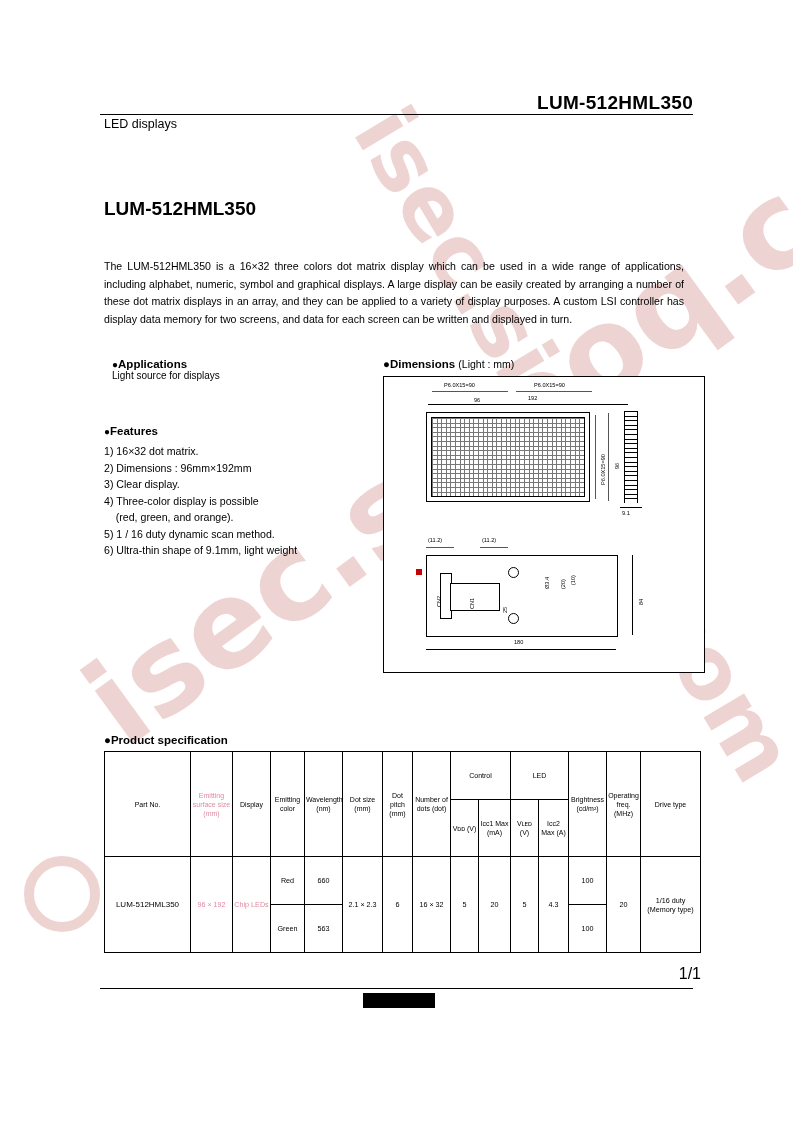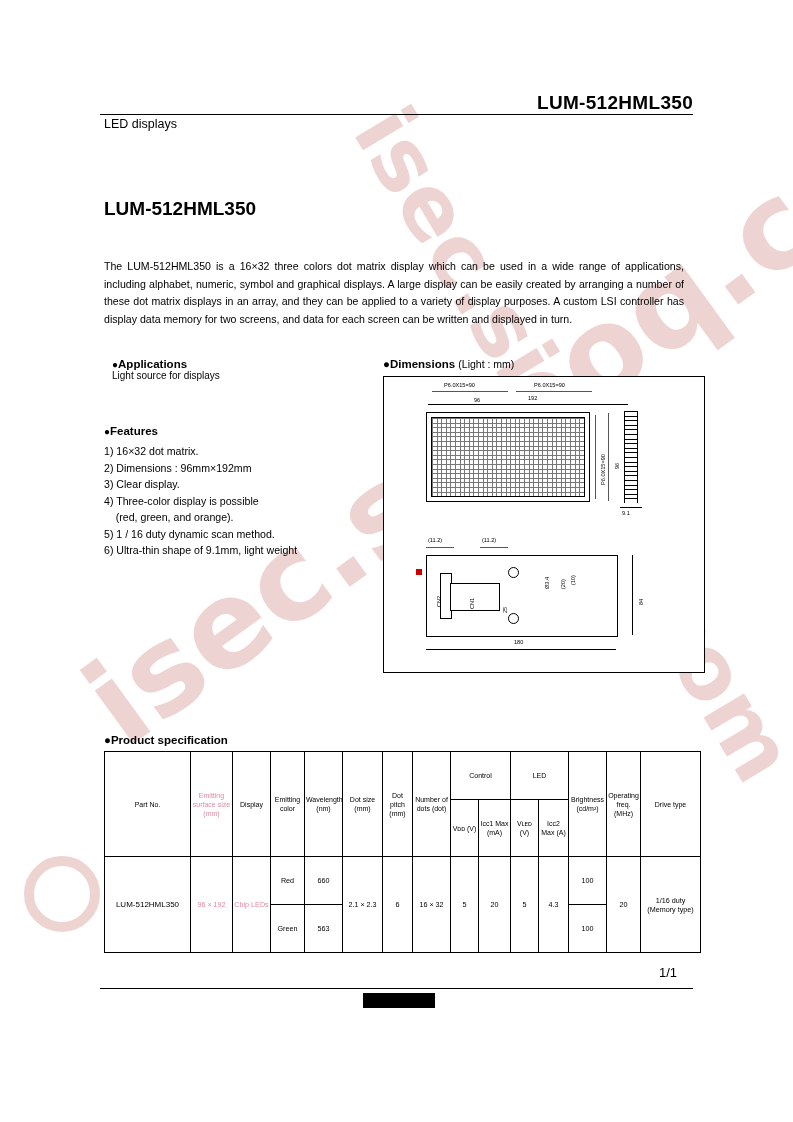--- a/index.html
+++ b/index.html
@@ -254,23 +254,23 @@
 
   
   .foot-rule {
     position: absolute;
     left: 100px; right: 100px;
     top: 988px;
     border-bottom: 1.4px solid #000;
   }
   .page-no {
     position: absolute;
-    right: 116px;
+    right: 92px;
     top: 965px;
-    font-size: 13px;
+    font-size: 16px;
   }
   .foot-bar {
     position: absolute;
     left: 363px;
     top: 993px;
     width: 72px;
     height: 15px;
     background: #000;
   }
 </style>

